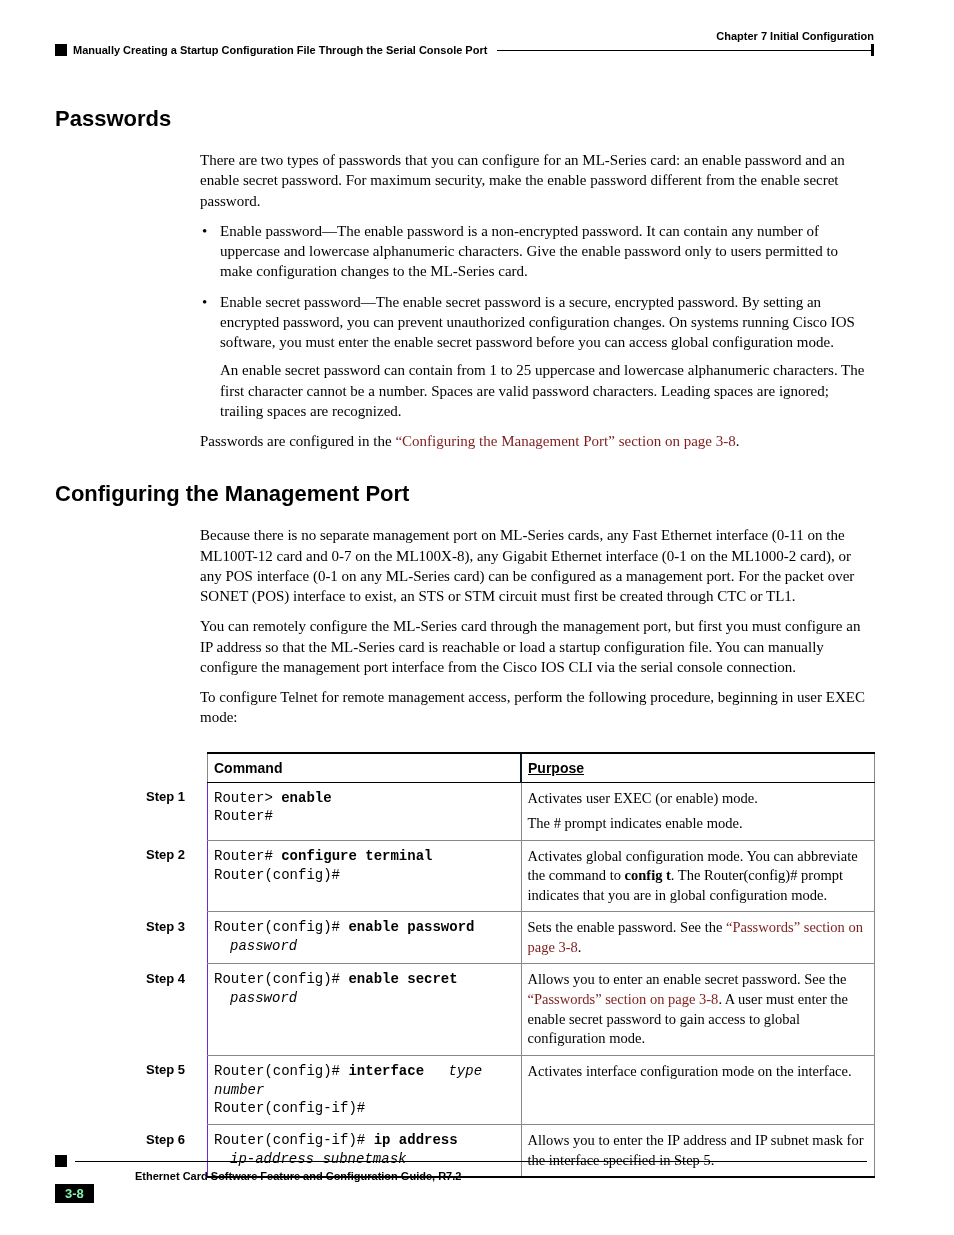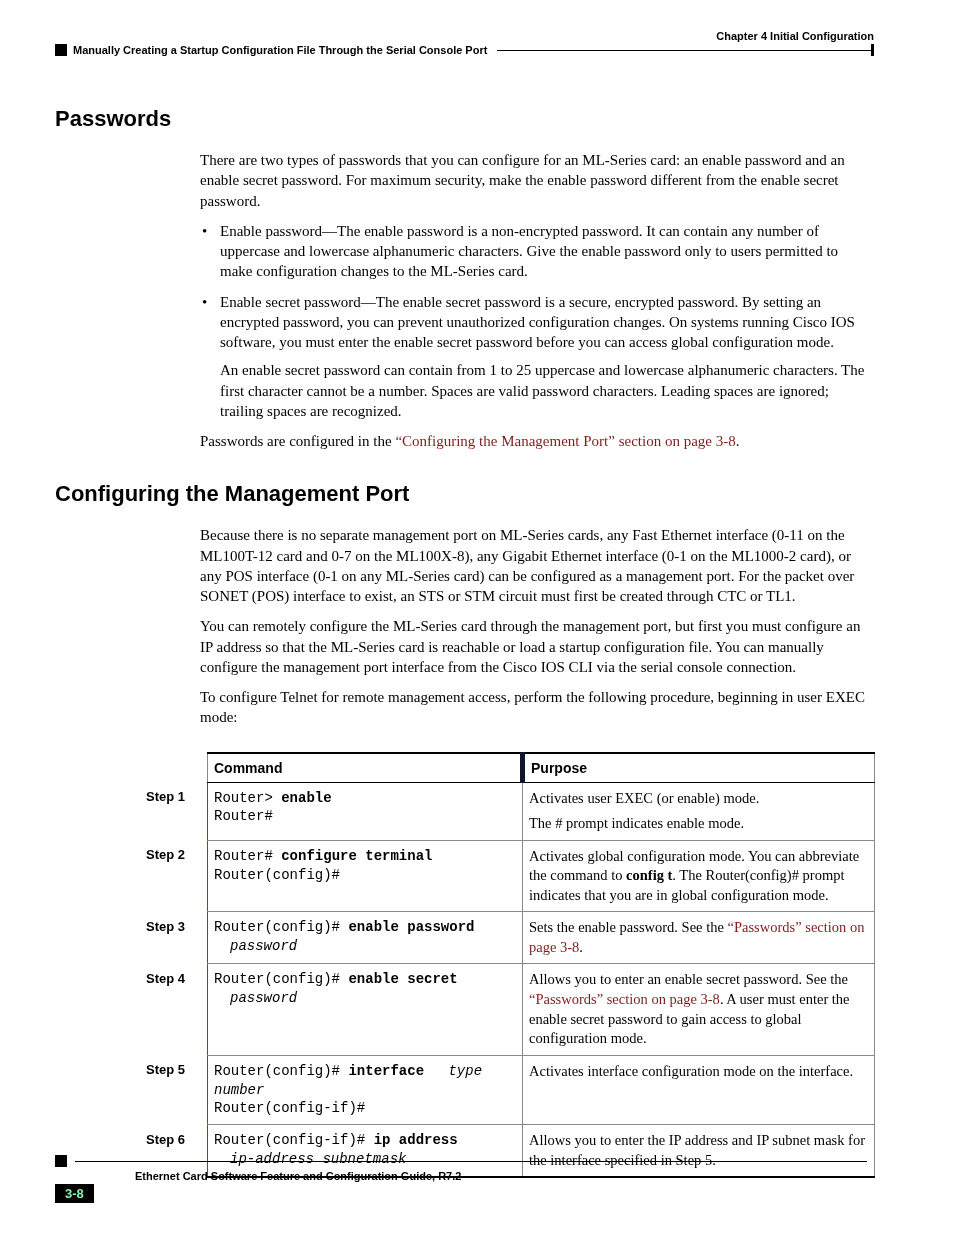--- a/index.html
+++ b/index.html
@@ -91,21 +91,21 @@
     text-align: left;
     font-family: Arial, Helvetica, sans-serif;
     font-weight: bold;
     font-size: 14px;
     padding: 6px 6px;
     border-top: 2px solid #000;
     border-bottom: 1px solid #000;
   }
   table.cmd th:first-child { width: 55px; border-top: none; border-bottom: none; }
   table.cmd th:nth-child(2) { width: 300px; border-left: 1px solid #888; margin-top: 16px; }
-  table.cmd th:nth-child(3) { border-left: 5px solid #0f172a; border-right: 1px solid #888; }
+  table.cmd th:nth-child(3) { border-left: 2px solid #0f172a; border-right: 1px solid #888; text-decoration: underline; }
   table.cmd td {
     vertical-align: top;
     padding: 6px 6px;
     border-bottom: 1px solid #888;
     line-height: 1.35;
   }
   table.cmd td.stepcell {
     border: none;
     font-family: Arial, Helvetica, sans-serif;
     font-weight: bold;
@@ -153,21 +153,21 @@
     margin-top: 2px;
   }
 </style>
 </head>
 <body>
 
 <div class="page">
 
   <div class="hdr">
     <span></span>
-    <span class="chapright">Chapter 4      Initial Configuration</span>
+    <span class="chapright">Chapter 7      Initial Configuration</span>
   </div>
   <div class="hdr-marks">
     <div class="left">
       <div class="black-box"></div>
       <span class="hdr-left-text">Manually Creating a Startup Configuration File Through the Serial Console Port</span>
     </div>
     <div class="hdr-rule"></div>
     <div class="right-bar"></div>
   </div>
 

